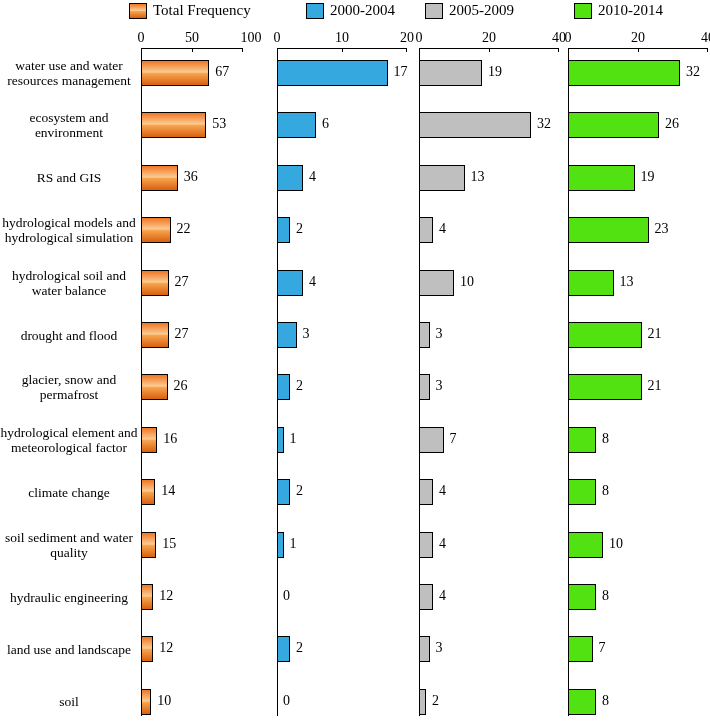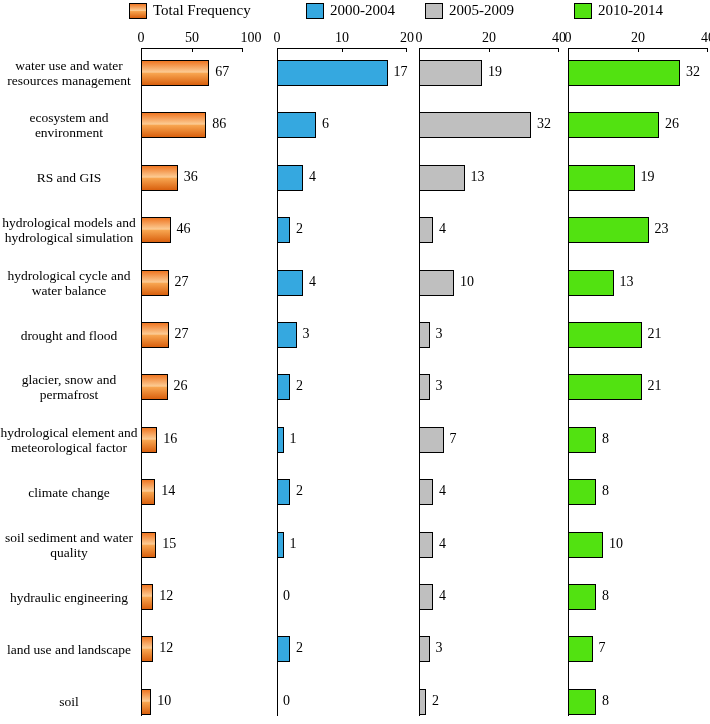--- a/index.html
+++ b/index.html
@@ -88,21 +88,21 @@
         <span class="legend-swatch" style="background: rgb(82, 226, 17);"></span>
         <span class="legend-label">2010-2014</span>
       </div>
     </div>
 
   <div class="catlabels" id="catlabels">
       <div class="catlabel" style="top: 10px;">water use and water resources management</div>
       <div class="catlabel" style="top: 62.4px;">ecosystem and environment</div>
       <div class="catlabel" style="top: 122.3px;">RS and GIS</div>
       <div class="catlabel" style="top: 167.2px;">hydrological models and hydrological simulation</div>
-      <div class="catlabel" style="top: 219.6px;">hydrological cycle and water balance</div>
+      <div class="catlabel" style="top: 219.6px;">hydrological soil and water balance</div>
       <div class="catlabel" style="top: 279.5px;">drought and flood</div>
       <div class="catlabel" style="top: 324.4px;">glacier, snow and permafrost</div>
       <div class="catlabel" style="top: 376.8px;">hydrological element and meteorological factor</div>
       <div class="catlabel" style="top: 436.7px; padding-left: 34px;">climate change</div>
       <div class="catlabel" style="top: 481.6px;">soil sediment and water quality</div>
       <div class="catlabel" style="top: 541.5px;">hydraulic engineering</div>
       <div class="catlabel" style="top: 593.9px;">land use and landscape</div>
       <div class="catlabel" style="top: 646.3px;">soil</div>
     </div>
 
@@ -112,25 +112,25 @@
         <div class="axis-left" style="left: 0px; height: 667px;"></div>
         <div class="tick" style="left: 0px;"></div>
         <div class="ticklabel" style="left: -20px; width: 40px;">0</div>
         <div class="tick" style="left: 51px;"></div>
         <div class="ticklabel" style="left: 31px; width: 40px;">50</div>
         <div class="tick" style="left: 101px;"></div>
         <div class="ticklabel" style="left: 90px; width: 40px;">100</div>
         <div class="bar orange" style="left: 0px; top: 30px; width: 68.34px; height: 26px;"></div>
         <div class="barval" style="left: 74.34px; top: 34px;">67</div>
         <div class="bar orange" style="left: 0px; top: 82.4px; width: 65.28px; height: 26px;"></div>
-        <div class="barval" style="left: 71.28px; top: 86.4px;">86</div>
+        <div class="barval" style="left: 71.28px; top: 86.4px;">53</div>
         <div class="bar orange" style="left: 0px; top: 134.8px; width: 36.72px; height: 26px;"></div>
         <div class="barval" style="left: 42.72px; top: 138.8px;">36</div>
         <div class="bar orange" style="left: 0px; top: 187.2px; width: 29.58px; height: 26px;"></div>
-        <div class="barval" style="left: 35.58px; top: 191.2px;">46</div>
+        <div class="barval" style="left: 35.58px; top: 191.2px;">22</div>
         <div class="bar orange" style="left: 0px; top: 239.6px; width: 27.54px; height: 26px;"></div>
         <div class="barval" style="left: 33.54px; top: 243.6px;">27</div>
         <div class="bar orange" style="left: 0px; top: 292px; width: 27.54px; height: 26px;"></div>
         <div class="barval" style="left: 33.54px; top: 296px;">27</div>
         <div class="bar orange" style="left: 0px; top: 344.4px; width: 26.52px; height: 26px;"></div>
         <div class="barval" style="left: 32.52px; top: 348.4px;">26</div>
         <div class="bar orange" style="left: 0px; top: 396.8px; width: 16.32px; height: 26px;"></div>
         <div class="barval" style="left: 22.32px; top: 400.8px;">16</div>
         <div class="bar orange" style="left: 0px; top: 449.2px; width: 14.28px; height: 26px;"></div>
         <div class="barval" style="left: 20.28px; top: 453.2px;">14</div>

